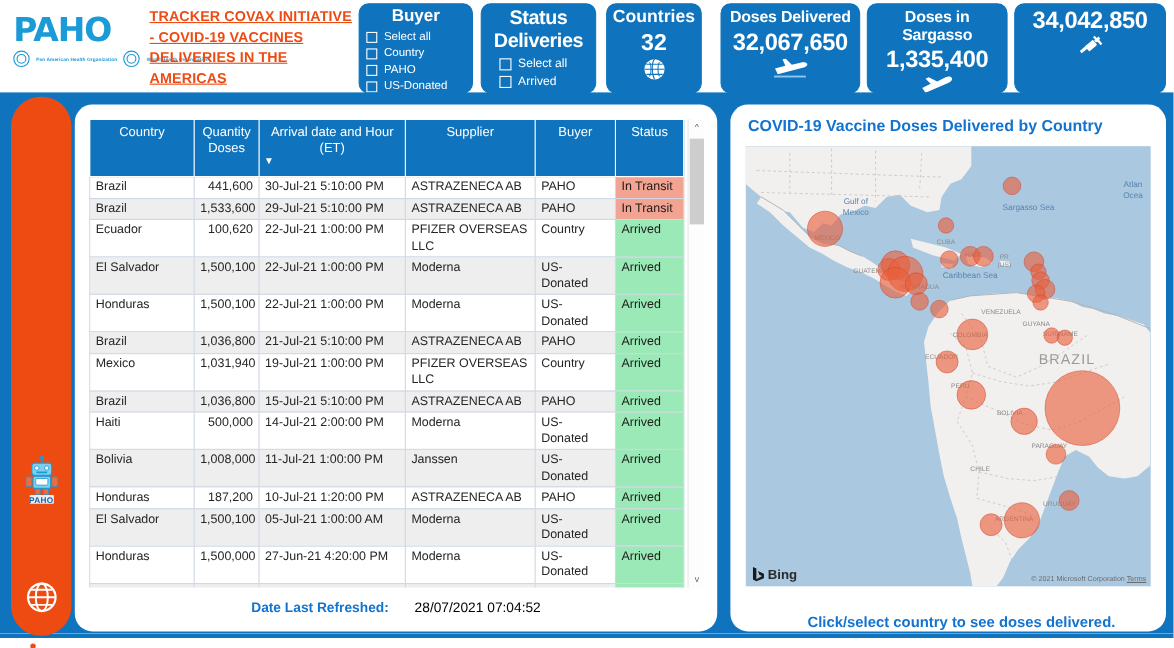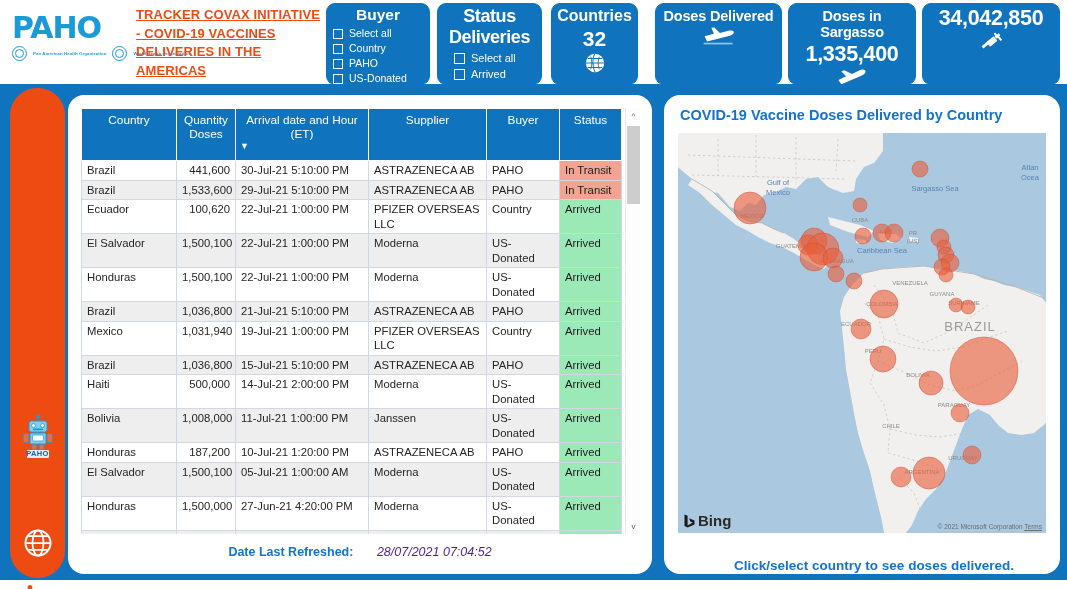--- a/index.html
+++ b/index.html
@@ -149,21 +149,21 @@
     position: absolute; left: 14px; top: 38px; width: 368px; height: 400px;
     background: #aac8e0; overflow: hidden;
   }
   .map-svg { position: absolute; left: 0; top: 0; }
   .bubble { fill: #e8603c; fill-opacity: .62; stroke: #d4452a; stroke-opacity:.55; stroke-width:.8; }
   .map-label { fill: #8b8b8b; font-size: 6px; font-family: "Liberation Sans", sans-serif; }
   .map-label-big { fill: #9a9a9a; font-size: 13px; font-family: "Liberation Sans", sans-serif; letter-spacing:1px;}
   .map-sea { fill: #5b84b0; font-size: 7.5px; font-family: "Liberation Sans", sans-serif; }
   .bing-logo {
     position: absolute; left: 6px; bottom: 4px; color: #2a2a2a;
-    font-size: 15px; font-weight: 600; display: flex; align-items: center; gap: 3px;
+    font-size: 12px; font-weight: 600; display: flex; align-items: center; gap: 3px;
   }
   .map-credit {
     position: absolute; right: 4px; bottom: 3px; color: #6c6c6c;
     font-size: 6.5px;
   }
   .map-credit a { color: #6c6c6c; }
 
   
   .tablewrap {
     position: absolute; left: 13px; top: 13px; width: 557px; height: 426px;
@@ -205,21 +205,21 @@
     position: absolute; left: 1px; top: 18px; width: 13px; height: 78px;
     background: #cdcdcd;
   }
 
   
   .refresh-line {
     position: absolute; left: 0; top: 450px; width: 584px;
     text-align: center; font-size: 12.5px;
   }
   .refresh-label { color: #1273d0; font-weight: 700; }
-  .refresh-value { color: #4c1d95; margin-left: 20px; font-weight: 400; font-style: italic; }
+  .refresh-value { color: #000000; margin-left: 20px; font-weight: 400; }
 </style>
 </head>
 <body>
 
 <div id="app">
 
   <div class="topband">
 
     <div class="logo-wrap">
       <div class="logo-paho-text">PAHO</div>
@@ -280,20 +280,21 @@
         <svg width="22" height="22" viewBox="0 0 24 24" aria-hidden="true">
           <circle cx="12" cy="12" r="10" fill="#ffffff"></circle>
           <path d="M12 2c-3 3.5-3 14.5 0 20M2 12h20M4 7h16M4 17h16" stroke="#0f74bd" stroke-width="1.1" fill="none"></path>
           <path d="M7 5c2 2 2 12 0 14M17 5c-2 2-2 12 0 14" stroke="#0f74bd" stroke-width="1" fill="none"></path>
         </svg>
       </div>
     </div>
 
     <div class="card" id="card-delivered">
       <div class="card-title">Doses Delivered</div>
+      <div class="kpi-value">32,067,650</div>
       <div class="kpi-icon" style="margin-top:2px;">
         <svg width="34" height="19" viewBox="0 0 40 22" aria-hidden="true">
           <path d="M3 12 L14 9 L11 2 L14.5 1.5 L21 8 L31 5.5 C34 4.8 37 5.2 37.5 7 C38 8.8 35.6 10.4 32.6 11.2 L6 18 Z" fill="#ffffff"></path>
           <rect x="2" y="19.5" width="34" height="2" fill="#8fc8ef"></rect>
         </svg>
       </div>
     </div>
 
     <div class="card" id="card-transit">
       <div class="card-title">Doses in Sargasso</div>

